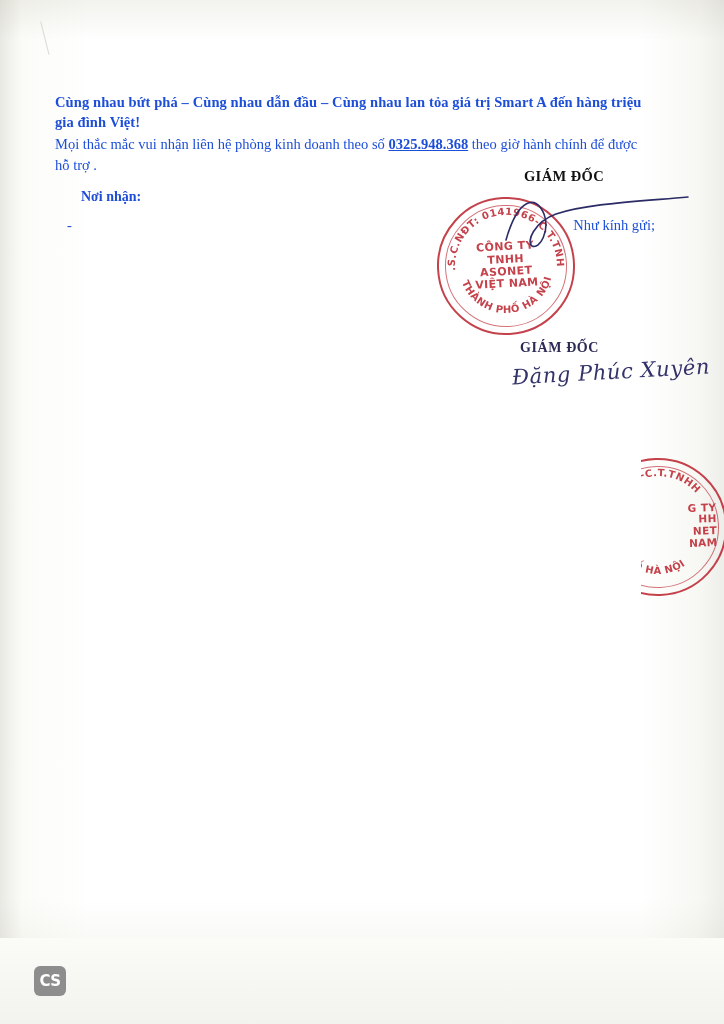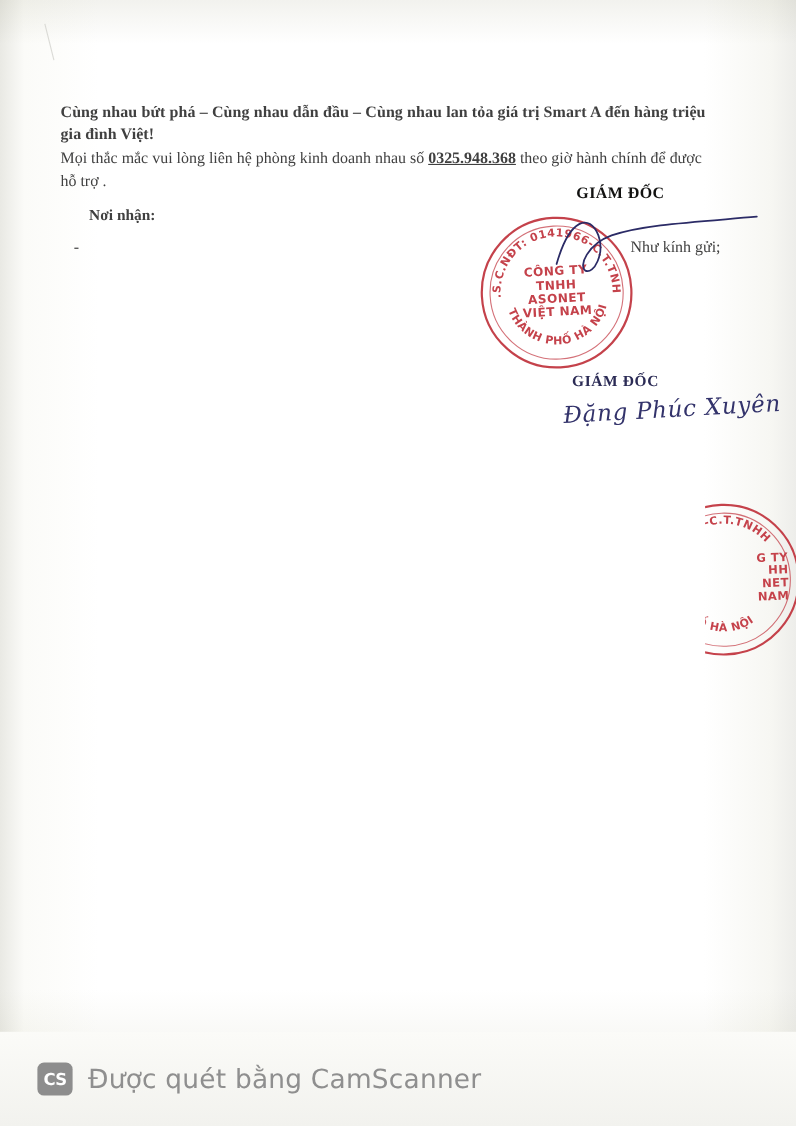--- a/index.html
+++ b/index.html
@@ -42,21 +42,21 @@
     border-left: 1px solid #cfcfca;
     transform: rotate(-14deg);
     opacity: .75;
   }
 
   .doc-body {
     position: absolute;
     left: 55px;
     top: 92px;
     width: 600px;
-    color: #404040;
+    color: #1d4ed8;
   }
 
   .lead-bold {
     font-weight: bold;
     font-size: 14.5px;
     line-height: 1.38;
     letter-spacing: .1px;
   }
 
   .para {
@@ -252,21 +252,21 @@
 </head>
 <body>
 
 <div class="page">
   <div class="paper-tint"></div>
   <div class="edge-crease"></div>
 
   <div class="doc-body">
     <div class="lead-bold">Cùng nhau bứt phá – Cùng nhau dẫn đầu – Cùng nhau lan tỏa giá trị Smart A đến hàng triệu gia đình Việt!</div>
     <div class="para">
-      <span>Mọi thắc mắc vui lòng liên hệ phòng kinh doanh nhau số </span><b>0325.948.368</b><span> theo giờ hành chính để được hỗ trợ .</span>
+      <span>Mọi thắc mắc vui nhận liên hệ phòng kinh doanh theo số </span><b>0325.948.368</b><span> theo giờ hành chính để được hỗ trợ .</span>
     </div>
 
     <div class="recipients-title">Nơi nhận:</div>
     <ul class="recipients-list">
       <li>Như kính gửi;</li>
     </ul>
   </div>
 
   <div class="director-block">
     <div class="director-title">GIÁM ĐỐC</div>
@@ -318,15 +318,14 @@
         <span>G TY</span>
         <span>HH</span>
         <span>NET</span>
         <span>NAM</span>
       </div>
     </div>
   </div>
 
   <div class="footer">
     <div class="cs-logo">CS</div>
-    <div class="cs-text">Được quét bằng CamScanner</div>
   </div>
 </div>
 
 </body></html>

